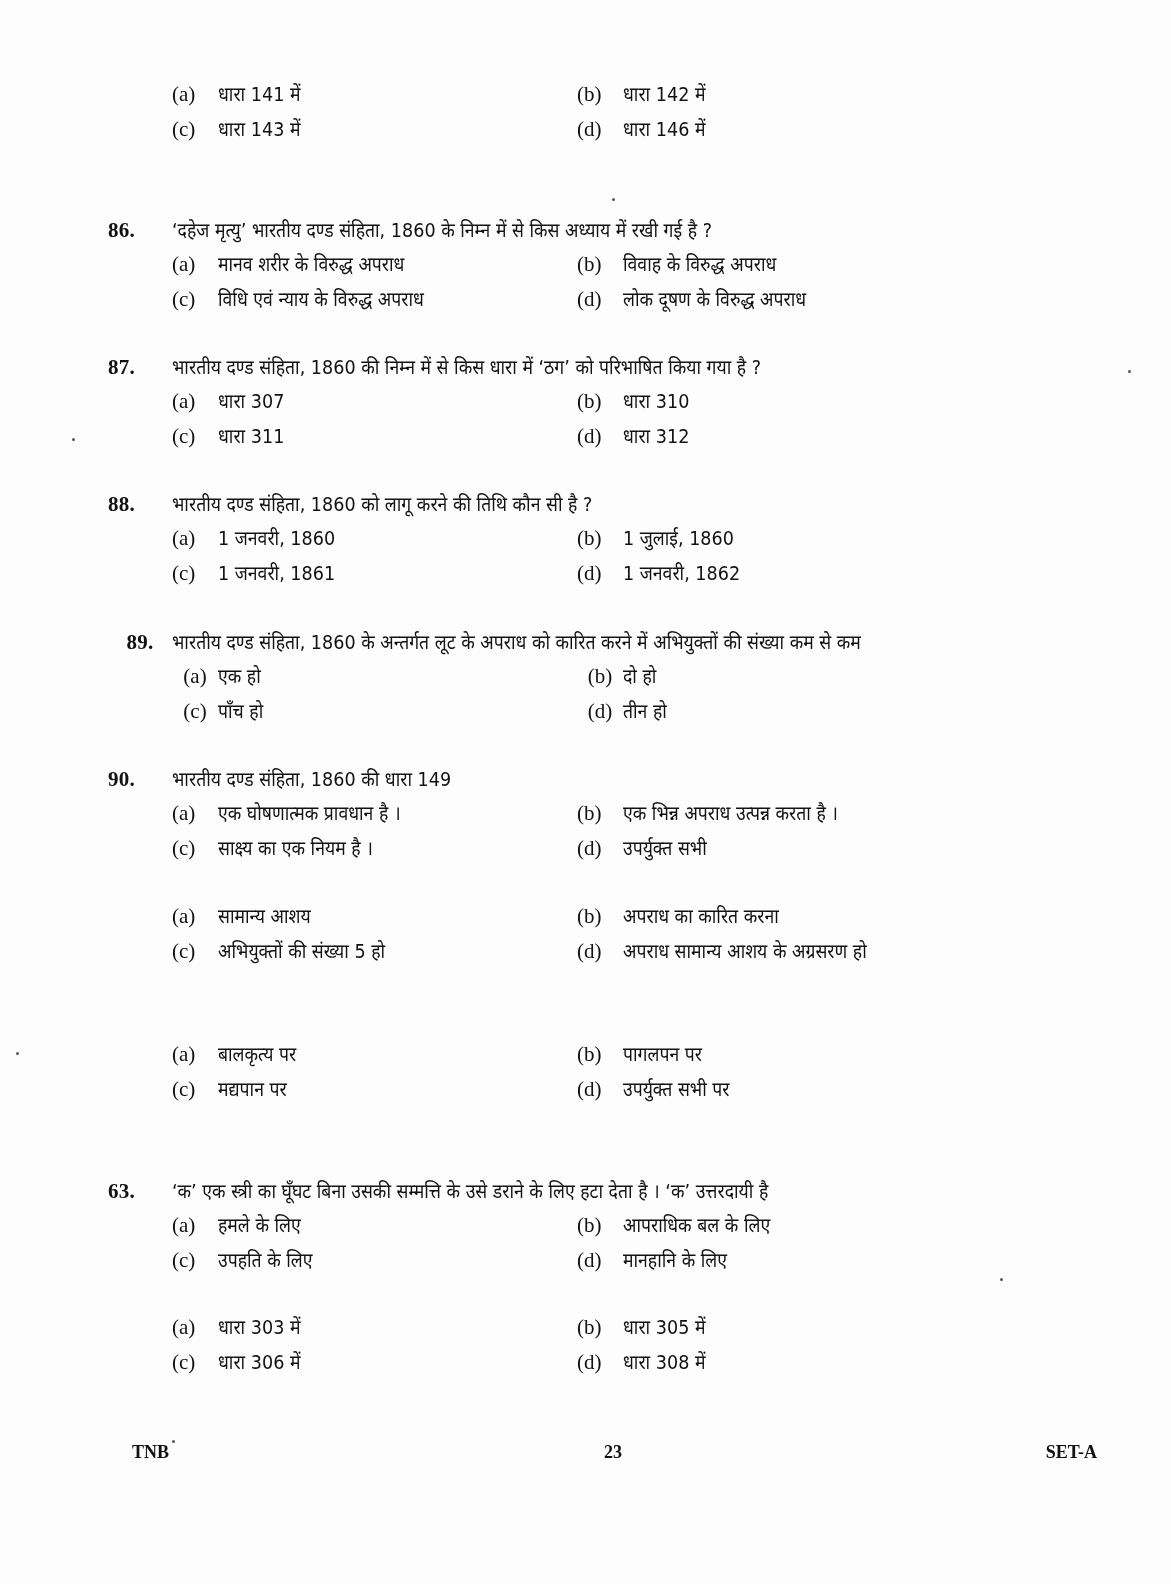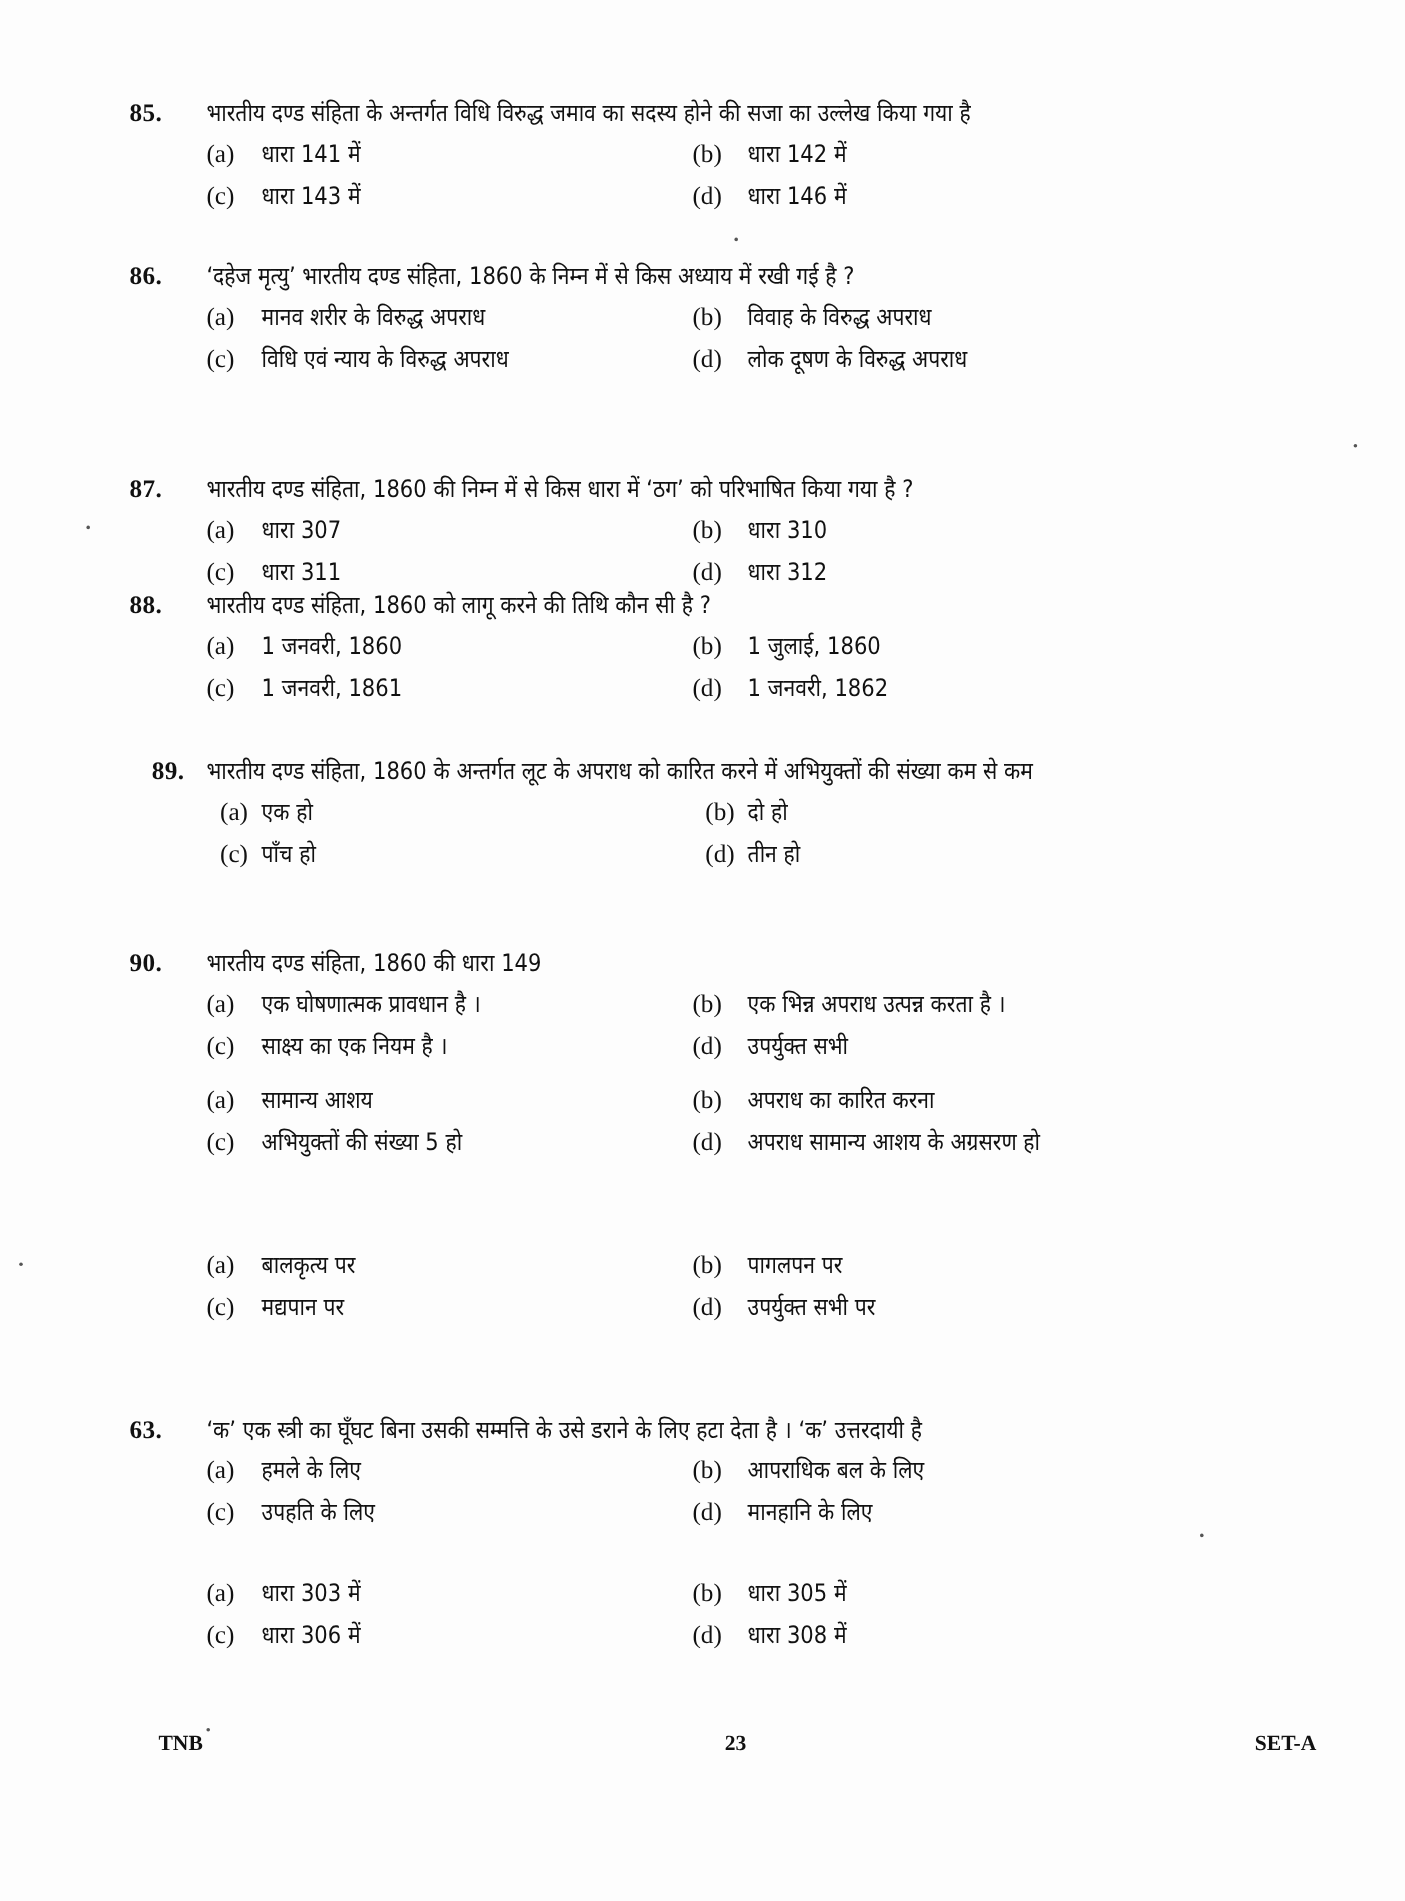--- a/index.html
+++ b/index.html
@@ -90,24 +90,20 @@
       background: #555;
       border-radius: 50%;
     }
   </style>
 </head>
 <body>
 
 <div class="page">
 
   <div class="question" style="top:80px;">
-    <div class="q-line">
-      <span class="q-num">85.</span>
-      <span class="q-text">भारतीय दण्ड संहिता के अन्तर्गत विधि विरुद्ध जमाव का सदस्य होने की सजा का उल्लेख किया गया है</span>
-    </div>
     <div class="opt-row">
       <div class="opt left">
         <span class="opt-label">(a)</span>
         <span class="opt-text">धारा 141 में</span>
       </div>
       <div class="opt">
         <span class="opt-label">(b)</span>
         <span class="opt-text">धारा 142 में</span>
       </div>
     </div>
@@ -143,21 +139,21 @@
         <span class="opt-label">(c)</span>
         <span class="opt-text">विधि एवं न्याय के विरुद्ध  अपराध</span>
       </div>
       <div class="opt">
         <span class="opt-label">(d)</span>
         <span class="opt-text">लोक दूषण के विरुद्ध अपराध</span>
       </div>
     </div>
   </div>
 
-  <div class="question" style="top:353px;margin-top:40px;">
+  <div class="question" style="top:353px;">
     <div class="q-line">
       <span class="q-num">87.</span>
       <span class="q-text">भारतीय दण्ड संहिता, 1860 की निम्न में से किस धारा में ‘ठग’ को परिभाषित किया गया है ?</span>
     </div>
     <div class="opt-row">
       <div class="opt left">
         <span class="opt-label">(a)</span>
         <span class="opt-text">धारा 307</span>
       </div>
       <div class="opt">
@@ -224,21 +220,21 @@
         <span class="opt-label">(c)</span>
         <span class="opt-text">पाँच हो</span>
       </div>
       <div class="opt">
         <span class="opt-label">(d)</span>
         <span class="opt-text">तीन हो</span>
       </div>
     </div>
   </div>
 
-  <div class="question" style="top:788px;">
+  <div class="question" style="top:765px;">
     <div class="q-line">
       <span class="q-num">90.</span>
       <span class="q-text">भारतीय दण्ड संहिता, 1860 की धारा 149</span>
     </div>
     <div class="opt-row">
       <div class="opt left">
         <span class="opt-label">(a)</span>
         <span class="opt-text">एक घोषणात्मक प्रावधान है ।</span>
       </div>
       <div class="opt">

